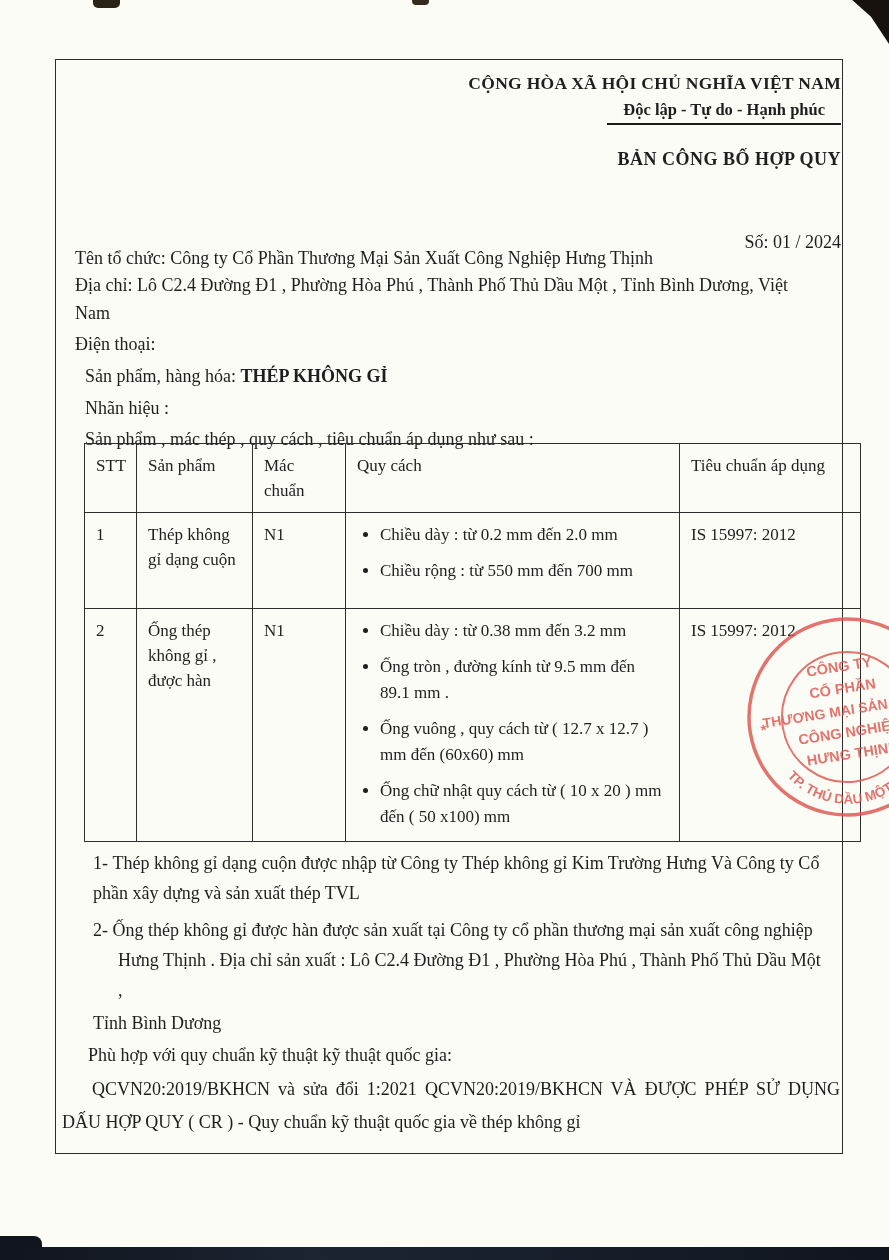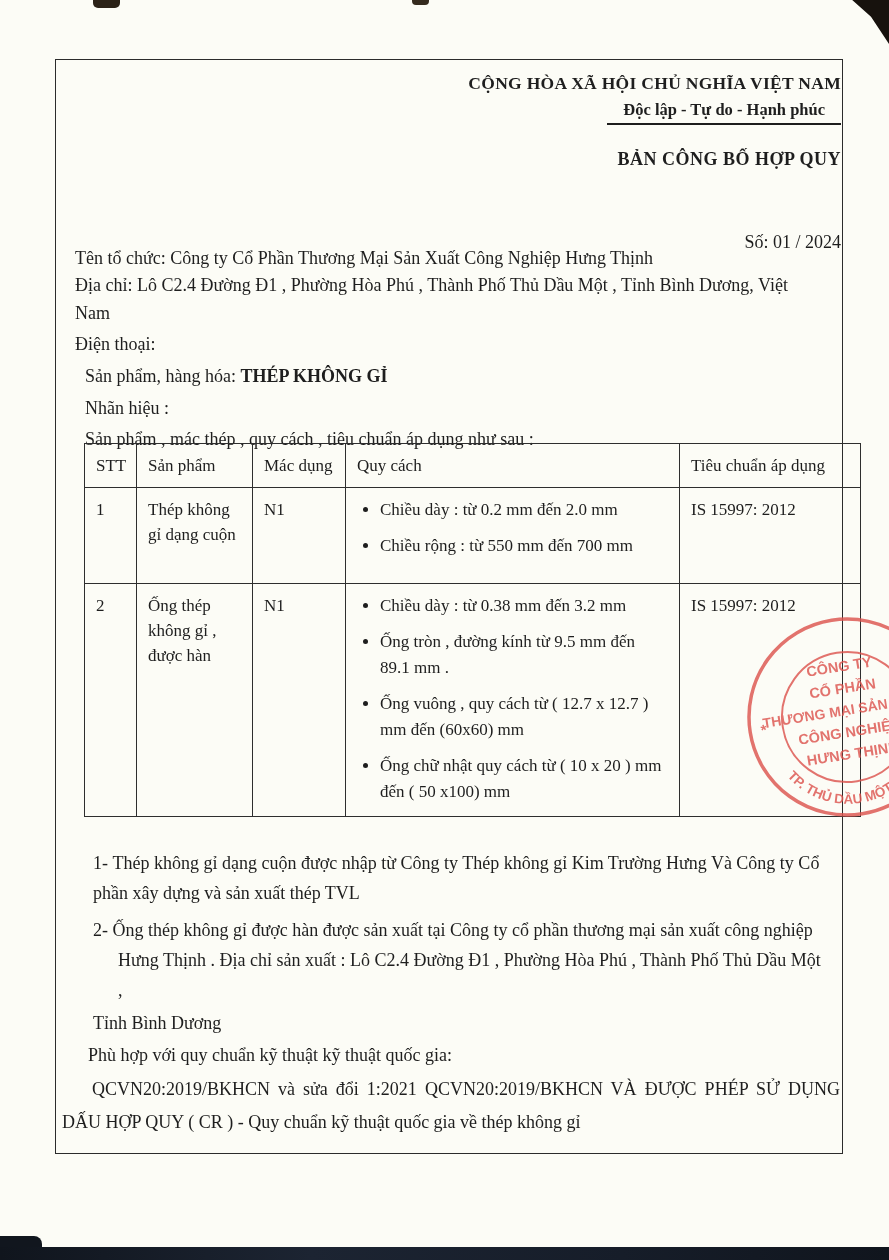--- a/index.html
+++ b/index.html
@@ -138,21 +138,21 @@
       <col class="c-stt">
         <col class="c-sp">
         <col class="c-mt">
         <col class="c-qc">
         <col class="c-tc">
     </colgroup>
     <thead>
       <tr>
         <th class="center">STT</th>
         <th>Sản phẩm</th>
-        <th>Mác dụng</th>
+        <th>Mác chuẩn</th>
         <th>Quy cách</th>
         <th>Tiêu chuẩn áp dụng</th>
       </tr>
     </thead>
     <tbody>
       <tr class="row-a">
         <td class="center">1</td>
         <td>Thép không gỉ dạng cuộn</td>
         <td class="center">N1</td>
         <td>

